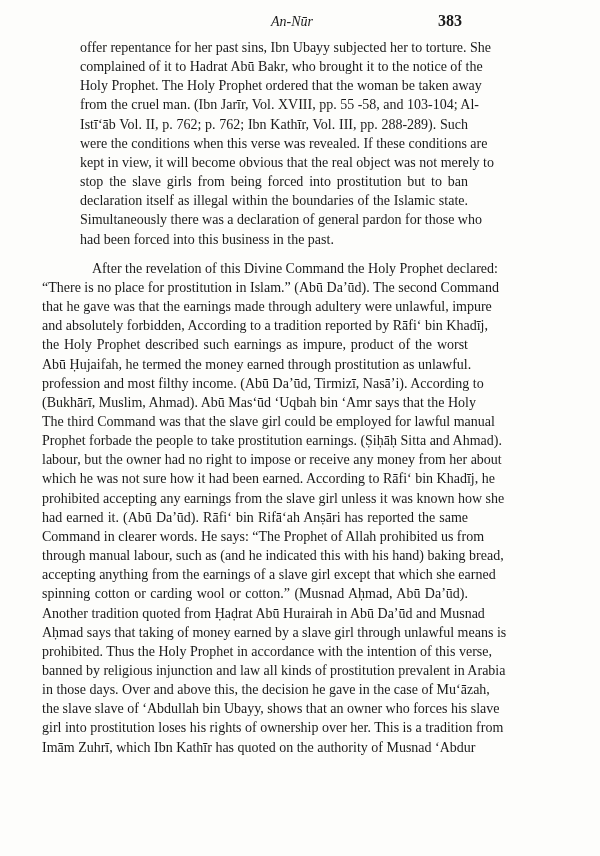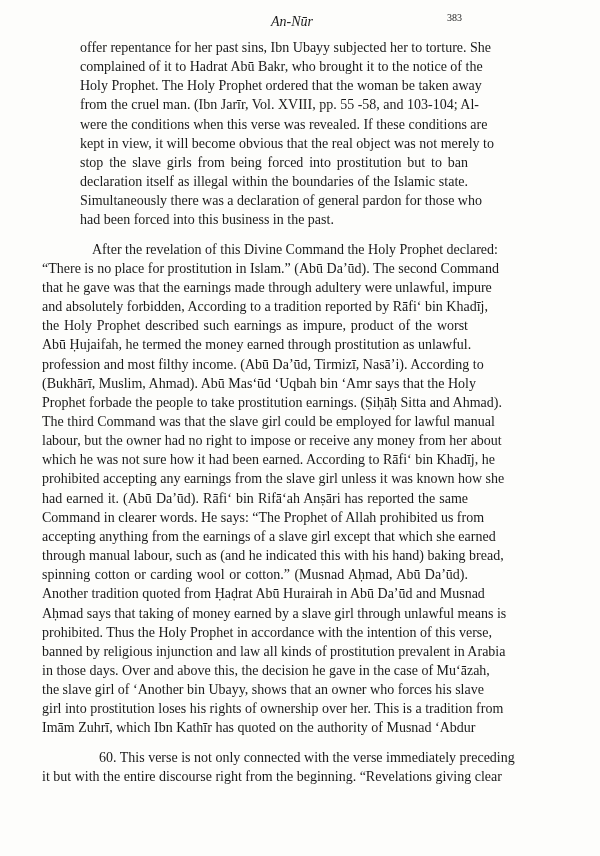--- a/index.html
+++ b/index.html
@@ -10,21 +10,21 @@
     }
     .page { position: absolute; left: 0; top: 0; width: 600px; height: 856px; }
     .running-head {
       position: absolute; top: 14px; left: 0; width: 600px; height: 20px;
     }
     .running-title {
       position: absolute; left: 0; width: 600px; text-align: center; top: 0;
       font-style: italic; font-size: 14px; left: -8px;
     }
     .page-number {
-      position: absolute; right: 138px; top: -2px; font-size: 10px; font-weight: normal;
+      position: absolute; right: 138px; top: -2px; font-size: 16px; font-weight: bold;
       right: 138px;
     }
     .text-block {
       position: absolute; left: 42px; width: 420px; top: 38px;
       font-size: 14px; line-height: 19.15px; text-align: justify;
     }
     .line { display: block; white-space: nowrap; text-align-last: justify; }
     .line.last { text-align-last: left; }
     .p1 .line { padding-left: 38px; width: 426px; box-sizing: border-box; }
     .p-gap { height: 10px; }
@@ -40,55 +40,52 @@
     <div class="running-title">An-Nūr</div>
     <div class="page-number">383</div>
   </div>
 
   <div class="text-block">
     <div class="p1">
       <span class="line">offer  repentance for her past sins, Ibn Ubayy subjected her to torture. She</span>
       <span class="line">complained  of  it   to Hadrat Abū Bakr, who brought it to the notice of the</span>
       <span class="line">Holy  Prophet.  The   Holy Prophet ordered that the woman be taken away</span>
       <span class="line">from  the   cruel man. (Ibn Jarīr, Vol. XVIII, pp. 55 -58, and 103-104; Al-</span>
+      <span class="line">Istī‘āb  Vol.  II,  p.  762;  p. 762; Ibn Kathīr, Vol. III, pp. 288-289). Such</span>
       <span class="line">were  the  conditions   when this verse was revealed. If these conditions are</span>
       <span class="line">kept   in view, it will become obvious that the real object was not merely to</span>
       <span class="line">stop  the  slave   girls  from  being  forced  into  prostitution  but  to  ban</span>
       <span class="line">declaration  itself  as  illegal  within  the  boundaries  of  the Islamic state.</span>
       <span class="line">Simultaneously  there  was  a   declaration of general pardon for those who</span>
       <span class="line last">had been forced into this business in the past.</span>
     </div>
     <div class="p-gap"></div>
     <div class="p2">
       <span class="line indent-1">After  the  revelation   of this Divine Command the Holy Prophet declared:</span>
       <span class="line">“There   is no place for prostitution in Islam.” (Abū Da’ūd). The second Command</span>
       <span class="line">that  he  gave  was  that the earnings made through adultery were unlawful,  impure</span>
       <span class="line">and  absolutely  forbidden,  According   to a tradition reported by Rāfi‘ bin Khadīj,</span>
       <span class="line">the  Holy   Prophet  described  such  earnings  as  impure,  product  of  the  worst</span>
       <span class="line">Abū  Ḥujaifah,  he  termed  the  money  earned  through  prostitution   as unlawful.</span>
       <span class="line">profession  and  most  filthy  income.  (Abū Da’ūd, Tirmizī, Nasā’i). According to</span>
       <span class="line">(Bukhārī,  Muslim,  Ahmad).  Abū  Mas‘ūd  ‘Uqbah  bin   ‘Amr says that the Holy</span>
+      <span class="line">The  third  Command   was that the slave girl could be employed for lawful manual</span>
       <span class="line">Prophet   forbade the people to take prostitution earnings. (Ṣiḥāḥ Sitta and Ahmad).</span>
-      <span class="line">The  third  Command   was that the slave girl could be employed for lawful manual</span>
       <span class="line">labour,  but the owner had no right to impose or receive any money from her about</span>
       <span class="line">which  he   was not sure how it had been earned. According to Rāfi‘ bin Khadīj, he</span>
       <span class="line">prohibited   accepting any earnings from the slave girl unless it was known how she</span>
       <span class="line">had  earned  it.  (Abū  Da’ūd).  Rāfi‘  bin  Rifā‘ah  Anṣāri  has  reported  the  same</span>
       <span class="line">Command  in  clearer  words.   He says: “The Prophet of Allah prohibited us from</span>
+      <span class="line">through  manual labour, such as (and he indicated this with his hand) baking bread,</span>
       <span class="line">accepting  anything  from   the earnings of a slave girl except that which she earned</span>
-      <span class="line">through  manual labour, such as (and he indicated this with his hand) baking bread,</span>
       <span class="line">spinning   cotton  or  carding  wool  or  cotton.”  (Musnad  Aḥmad,  Abū  Da’ūd).</span>
       <span class="line">Another  tradition  quoted  from  Ḥaḍrat  Abū Hurairah in Abū Da’ūd and Musnad</span>
       <span class="line">Aḥmad  says that taking of money earned by a slave girl through unlawful means is</span>
       <span class="line">prohibited.  Thus  the   Holy Prophet in accordance with the intention of this verse,</span>
       <span class="line">banned  by religious injunction and law all kinds of prostitution prevalent in Arabia</span>
       <span class="line">in  those  days.  Over  and above this, the decision he gave in the case of Mu‘āzah,</span>
-      <span class="line">the  slave  girl  of  ‘Another bin Ubayy, shows that an owner who forces his slave</span>
+      <span class="line">the  slave  slave  of  ‘Abdullah bin Ubayy, shows that an owner who forces his slave</span>
       <span class="line">girl  into prostitution loses his rights of ownership over her. This is a tradition from</span>
       <span class="line">Imām  Zuhrī,  which  Ibn  Kathīr  has  quoted  on  the authority of Musnad ‘Abdur</span>
     </div>
     <div class="p-gap"></div>
-    <div class="p3">
-      <span class="line indent-2">60.  This verse is not only connected with the verse immediately preceding</span>
-      <span class="line">it   but with the entire discourse right from the beginning. “Revelations giving clear</span>
-    </div>
   </div>
 </div>
 
 </body></html>

